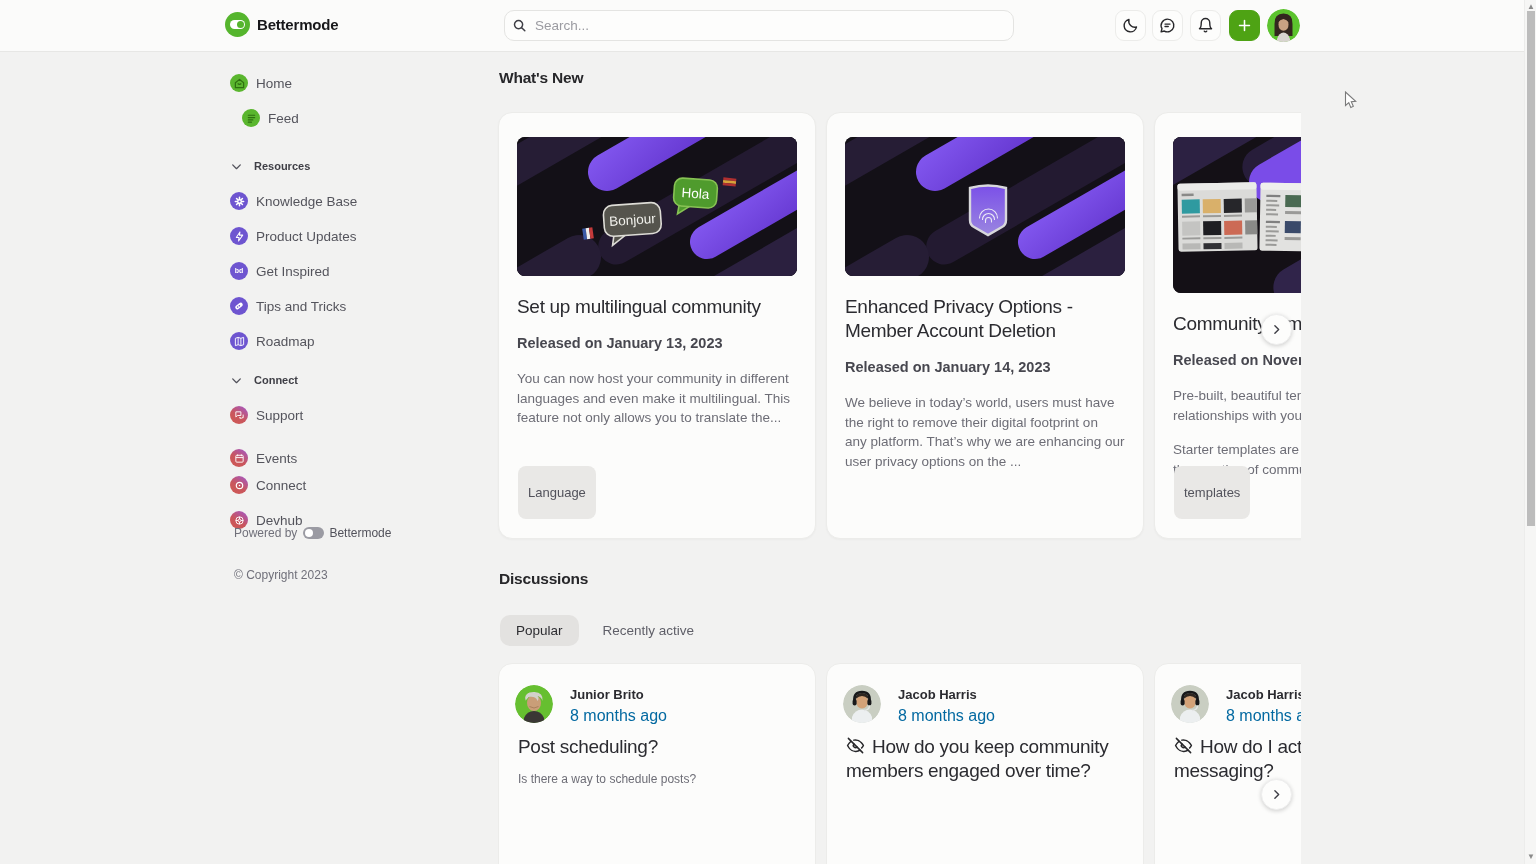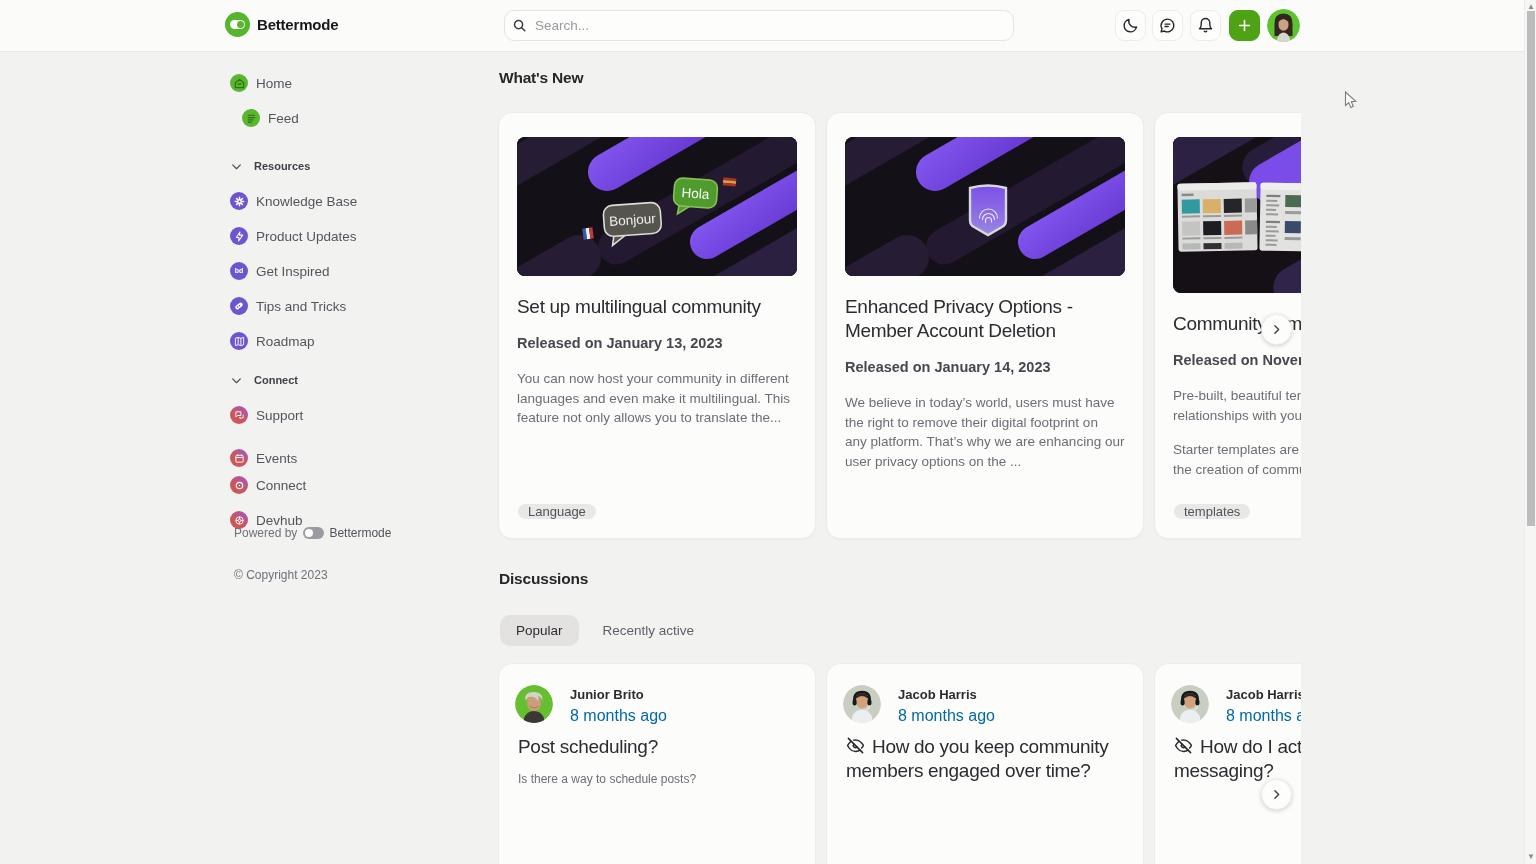--- a/index.html
+++ b/index.html
@@ -33,21 +33,21 @@
 
 .main { position:absolute; left:497px; top:52px; width:804px; height:812px; overflow:hidden; }
 .h2 { font-size:15.5px; font-weight:600; color:#27272a; letter-spacing:-0.2px; }
 .row { position:absolute; left:1px; display:flex; }
 .card { width:318px; background:#fcfcfb; border:1px solid #ececea; border-radius:14px; margin-right:10px; flex:none; box-shadow:0 1px 2px rgba(0,0,0,0.03); }
 .card .inner { padding:24px 19px 0 18px; }
 .art { position:relative; overflow:hidden; border-radius:8px; background:#15121a; width:280px; }
 .ctitle { font-size:19px; font-weight:500; color:#2b2b30; letter-spacing:-0.3px; line-height:24px; margin-top:19px; }
 .crel { font-size:14.5px; font-weight:600; color:#47474f; margin-top:16px; }
 .cbody { font-size:13.5px; color:#6d6d76; line-height:19.5px; margin-top:18px; width:292px; }
-.tag { position:absolute; left:19px; bottom:19px; background:#e9e8e6; color:#52525b; font-size:13px; border-radius:8px; padding:0 10px; display:inline-block; }
+.tag { position:absolute; left:19px; bottom:19px; background:#e9e8e6; color:#52525b; font-size:13px; border-radius:8px; padding:19px 10px; display:inline-block; }
 .nextbtn { position:absolute; width:31px; height:31px; background:#fdfdfc; border:1px solid #eee; border-radius:50%; box-shadow:0 1px 4px rgba(0,0,0,0.18); display:flex; align-items:center; justify-content:center; z-index:4; }
 .tabs { position:absolute; top:563px; left:3px; display:flex; align-items:center; }
 .tab-on { background:#e3e2e0; border-radius:10px; padding:8px 16px; font-size:13.5px; color:#2d2d31; }
 .tab-off { padding:8px 16px; margin-left:8px; font-size:13.5px; color:#5f5f68; }
 .dcard { width:318px; height:240px; background:#fcfcfb; border:1px solid #ececea; border-radius:14px; margin-right:10px; flex:none; position:relative; }
 .davatar { position:absolute; left:16px; top:21px; width:38px; height:38px; border-radius:50%; overflow:hidden; }
 .dname { position:absolute; left:71px; top:23px; font-size:13px; font-weight:600; color:#2b2b30; }
 .dtime { position:absolute; left:71px; top:43px; font-size:16px; color:#0369a1; }
 .dtitle { position:absolute; left:19px; top:71px; font-size:19px; font-weight:500; color:#2b2b30; letter-spacing:-0.3px; line-height:24px; width:300px; }
 .dbody { position:absolute; left:19px; top:108px; font-size:12px; color:#6d6d76; }

